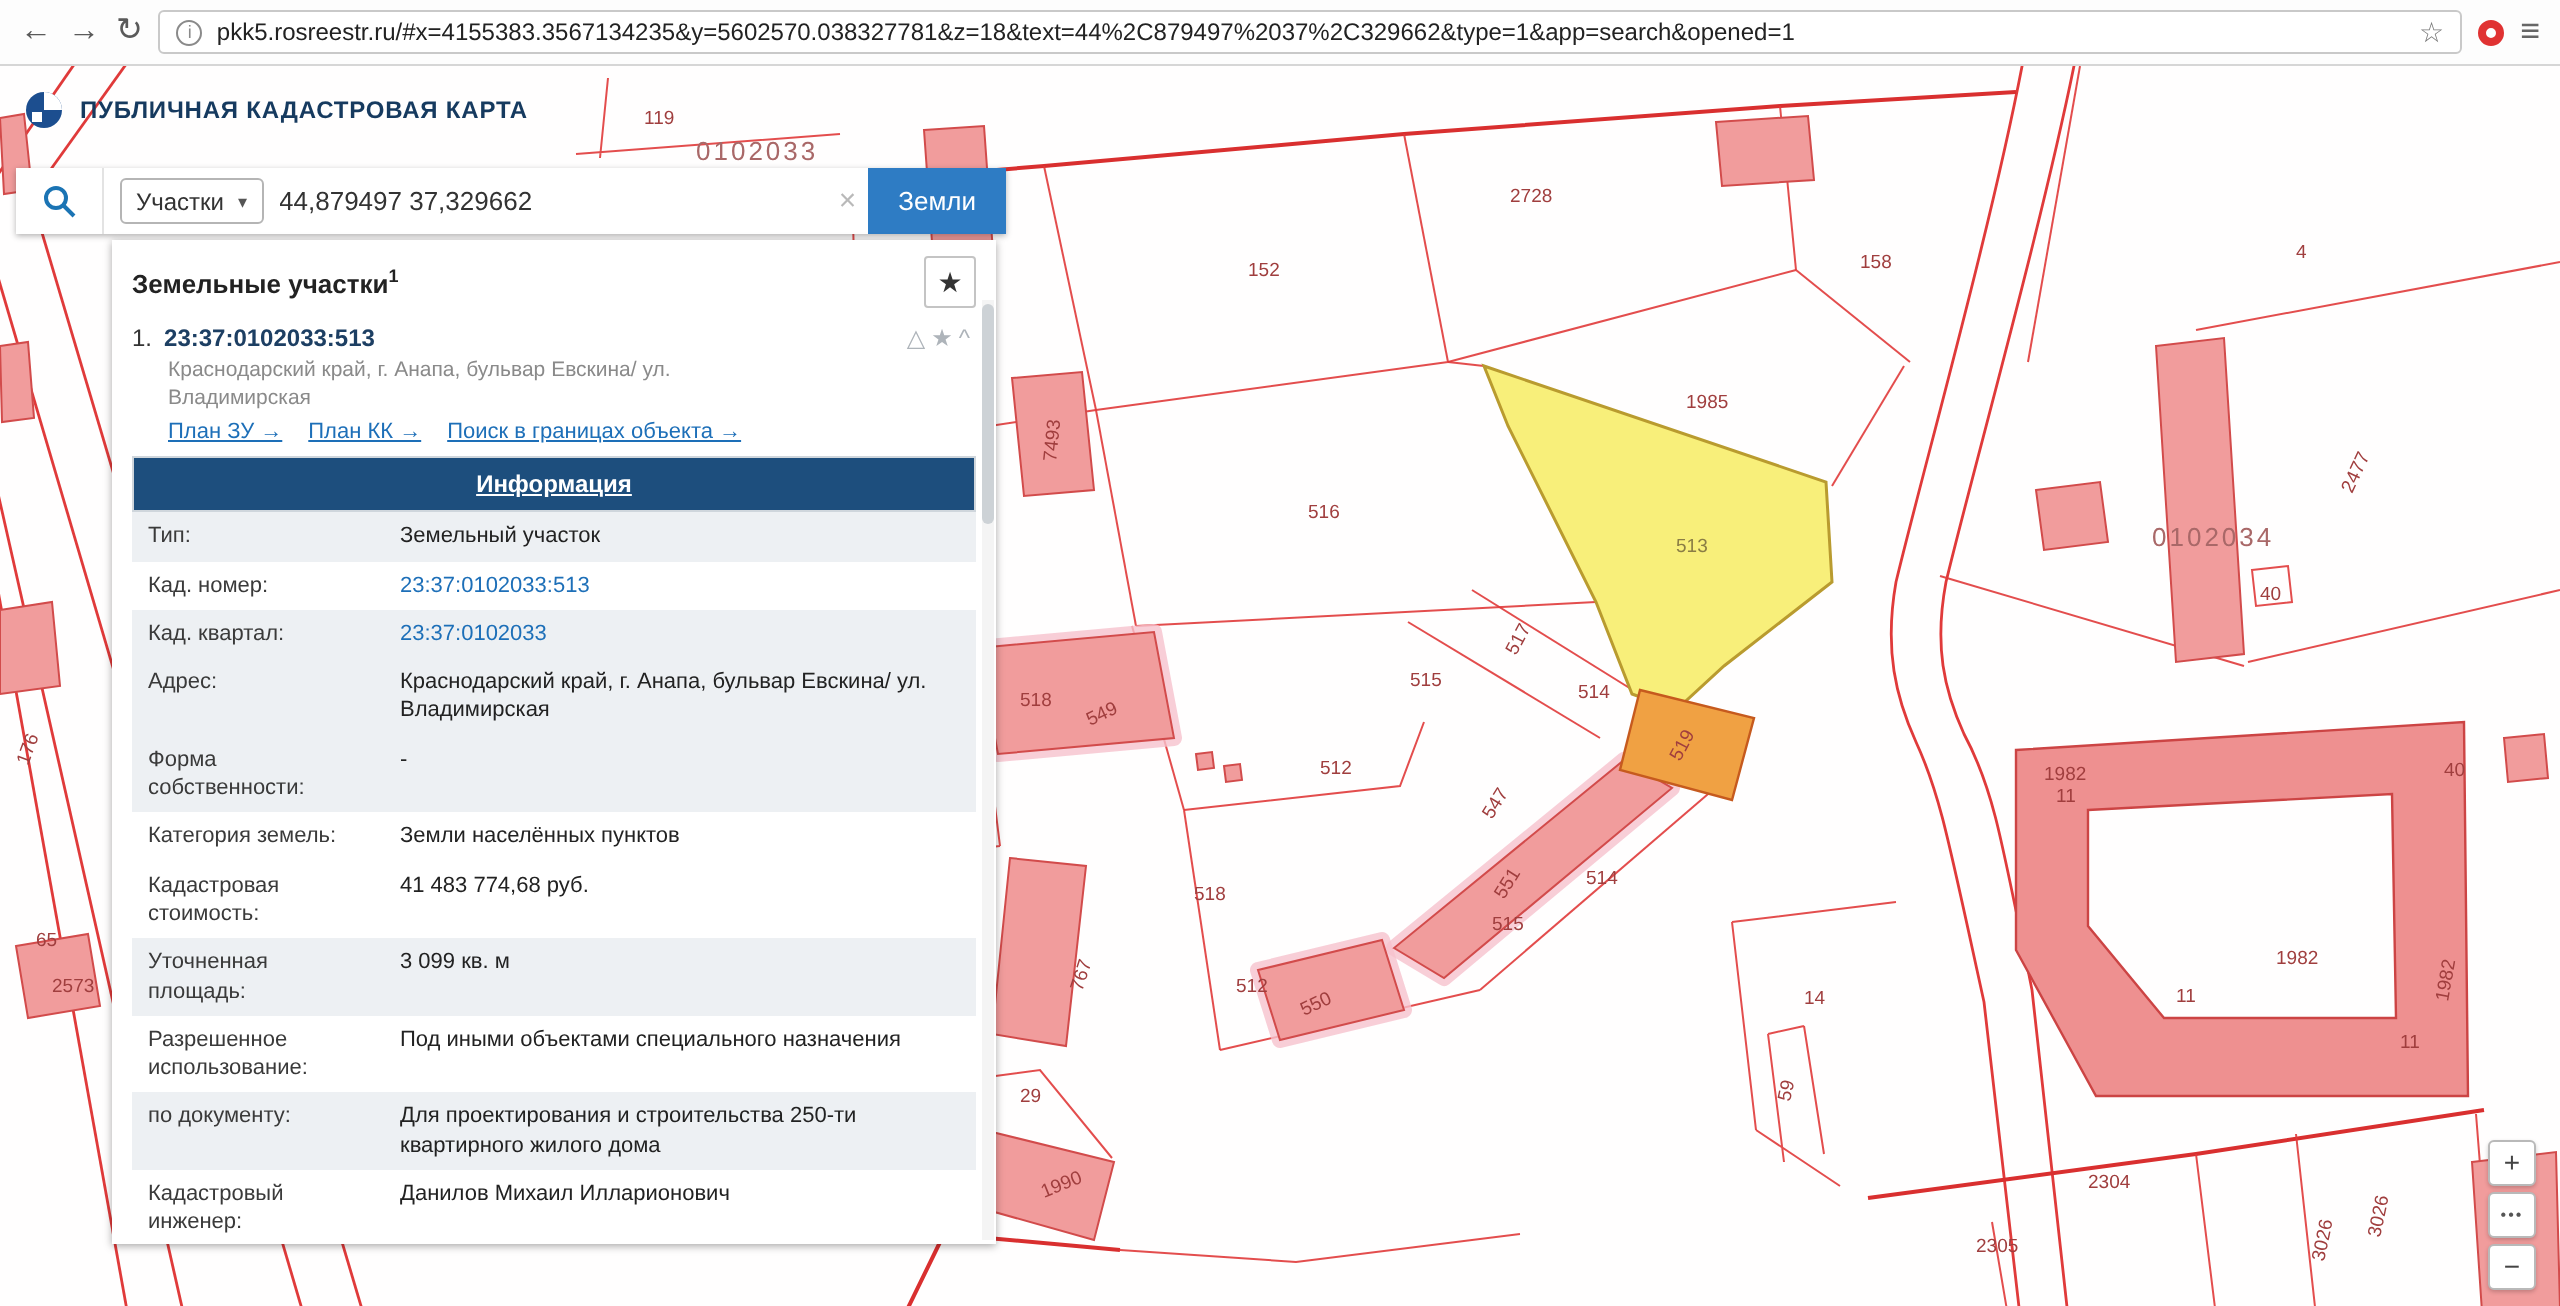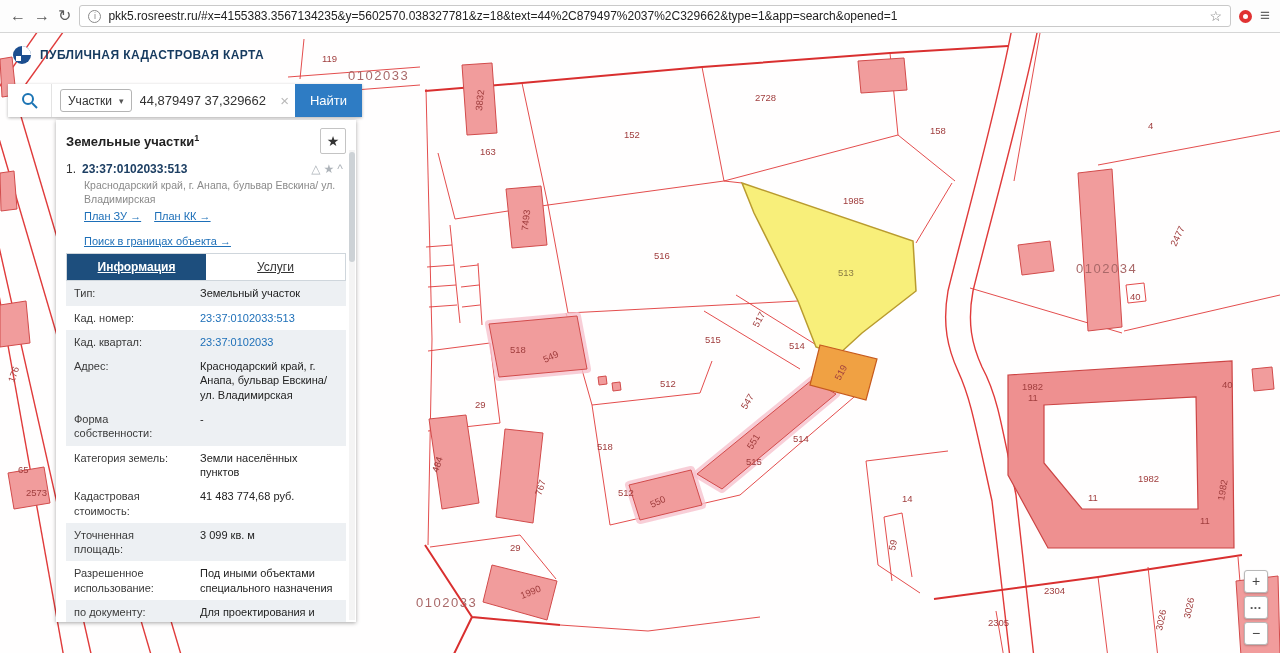--- a/index.html
+++ b/index.html
@@ -31,35 +31,35 @@
   .child-parcel { fill:#f0a143; stroke:#c65a1e; stroke-width:1.2; }
   .mlabel { font-size:9.5px; fill:#a03e3e; font-family:"Liberation Sans",sans-serif; }
   .mlabel.q { font-size:13px; fill:#a96868; letter-spacing:1.5px; }
   .mlabel.sel { fill:#8a7d45; }
 
   
   .app-header { position:absolute; top:45px; left:12px; display:flex; align-items:center; gap:8px; }
   .app-title { font-size:12px; font-weight:bold; color:#163a5f; letter-spacing:.4px; }
 
   
-  .search-bar { position:absolute; top:84px; left:8px; width:354px; height:33px; background:#fff;
+  .search-bar { position:absolute; top:84px; left:8px; width:495px; height:33px; background:#fff;
     box-shadow:0 1px 3px rgba(0,0,0,.3); display:flex; align-items:center; }
   .search-ic-box { width:44px; height:33px; display:flex; align-items:center; justify-content:center;
     border-right:1px solid #e3e3e3; cursor:pointer; }
   .cat-select { margin-left:8px; height:23px; border:1px solid #b5b5b5; border-radius:3px;
     display:flex; align-items:center; gap:7px; padding:0 7px; font-size:12px; color:#333; cursor:pointer; }
   .caret { font-size:9px; color:#555; }
   .query-input { flex:1; border:none; outline:none; font-size:13px; color:#333; padding:0 8px;
     font-family:"Liberation Sans",sans-serif; min-width:0; }
   .clear-x { color:#b9b9b9; font-size:15px; margin-right:6px; cursor:pointer; }
   .find-btn { height:33px; padding:0 15px; background:#2e7cc4; color:#fff; border:none;
     font-size:13px; cursor:pointer; font-family:"Liberation Sans",sans-serif; }
 
   
-  .results-panel { position:absolute; top:120px; left:56px; width:300px; height:502px; background:#fff;
+  .results-panel { position:absolute; top:120px; left:56px; width:442px; height:502px; background:#fff;
     box-shadow:0 1px 4px rgba(0,0,0,.35); overflow:hidden; }
   .panel-header { display:flex; justify-content:space-between; align-items:center; padding:8px 10px 6px 10px; }
   .panel-title { font-size:13px; font-weight:bold; color:#222; }
   .panel-title sup { font-size:9px; }
   .star-btn { width:26px; height:26px; border:1px solid #c4c4c4; border-radius:2px; background:#fff;
     font-size:14px; color:#333; cursor:pointer; line-height:24px; text-align:center; }
   .item { padding:2px 10px 0 10px; }
   .item-top { display:flex; align-items:flex-start; font-size:12px; }
   .item-index { color:#333; margin-right:6px; }
   .item-cad { font-weight:bold; color:#1d3f63; }
@@ -270,21 +270,21 @@
       <circle cx="7" cy="7" r="5" fill="none" stroke="#1b74b4" stroke-width="2"></circle>
       <line x1="11" y1="11" x2="16" y2="16" stroke="#1b74b4" stroke-width="2"></line>
     </svg>
   </div>
   <div class="cat-select">
     <span>Участки</span>
     <span class="caret">▾</span>
   </div>
   <input class="query-input" type="text" value="44,879497 37,329662" style="">
   <span class="clear-x">×</span>
-  <button class="find-btn">Найти</button>
+  <button class="find-btn">Земли</button>
 </div>
 
 <div class="results-panel">
   <div class="panel-header">
     <div class="panel-title">
       <span>Земельные участки</span><sup>1</sup>
     </div>
     <button class="star-btn">★</button>
   </div>
 
@@ -296,21 +296,20 @@
     </div>
     <div class="item-addr">Краснодарский край, г. Анапа, бульвар Евскина/ ул. Владимирская</div>
     <div class="item-links">
         <a href="#">План ЗУ →</a>
         <a href="#">План КК →</a>
         <a href="#">Поиск в границах объекта →</a>
       </div>
 
     <div class="tabs">
       <div class="tab active">Информация</div>
-      <div class="tab">Услуги</div>
     </div>
 
     <div class="info-table">
         <div class="irow alt">
           <div class="ilabel">Тип:</div>
           <div class="ival">Земельный участок</div>
         </div>
         <div class="irow">
           <div class="ilabel">Кад. номер:</div>
           <div class="ival link">23:37:0102033:513</div>

